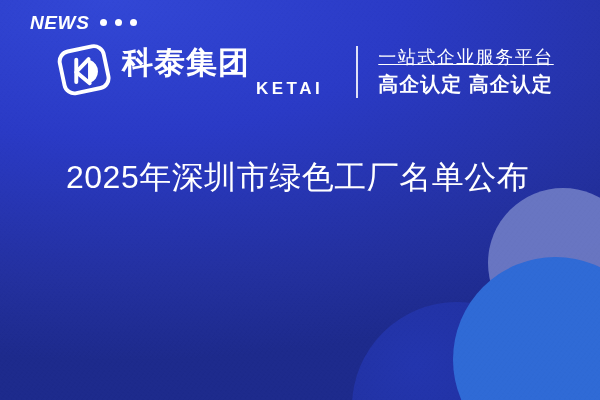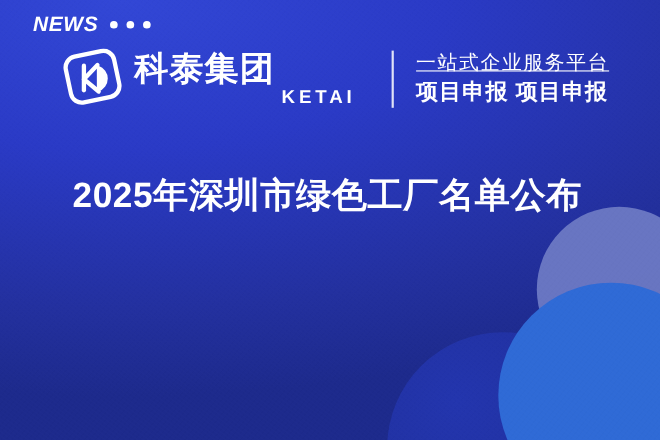--- a/index.html
+++ b/index.html
@@ -144,21 +144,21 @@
   }
 
   
   .headline {
     position: absolute;
     left: 66px;
     top: 157px;
     z-index: 5;
     color: #ffffff;
     font-size: 32px;
-    font-weight: bold;
+    font-weight: normal;
     letter-spacing: .5px;
     line-height: 1.25;
     white-space: nowrap;
   }
 </style>
 </head>
 <body>
 
 <div class="banner">
 
@@ -195,20 +195,20 @@
           <span class="word">KETAI</span>
           <span class="rule"></span>
         </div>
       </div>
     </div>
 
     <div class="divider"></div>
 
     <div class="tagline">
       <div class="tagline-main">一站式企业服务平台</div>
-      <div class="tagline-sub">项目申报 项目申报</div>
+      <div class="tagline-sub">高企认定 高企认定</div>
     </div>
 
   </div>
 
   <div class="headline">2025年深圳市绿色工厂名单公布</div>
 
 </div>
 
 </body></html>

